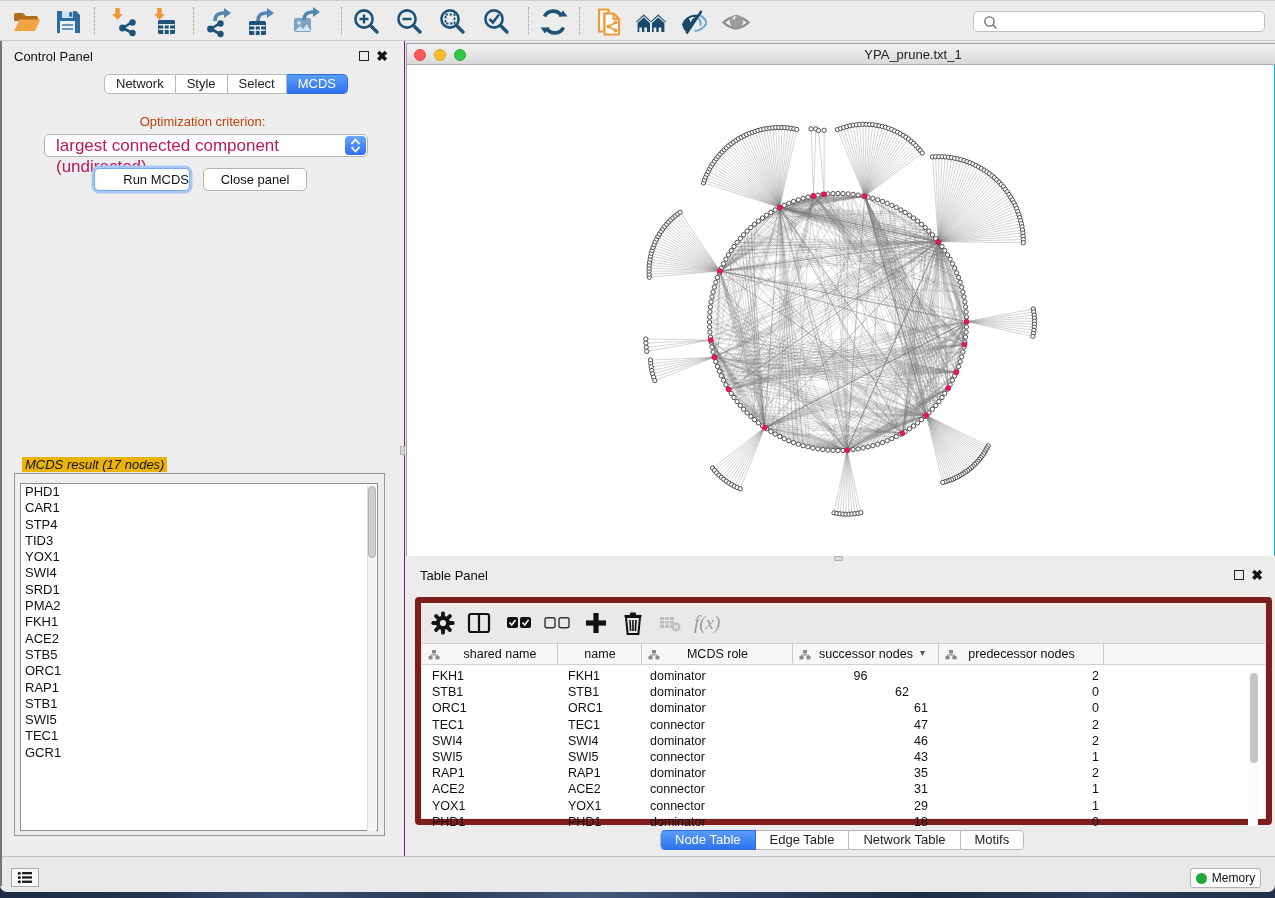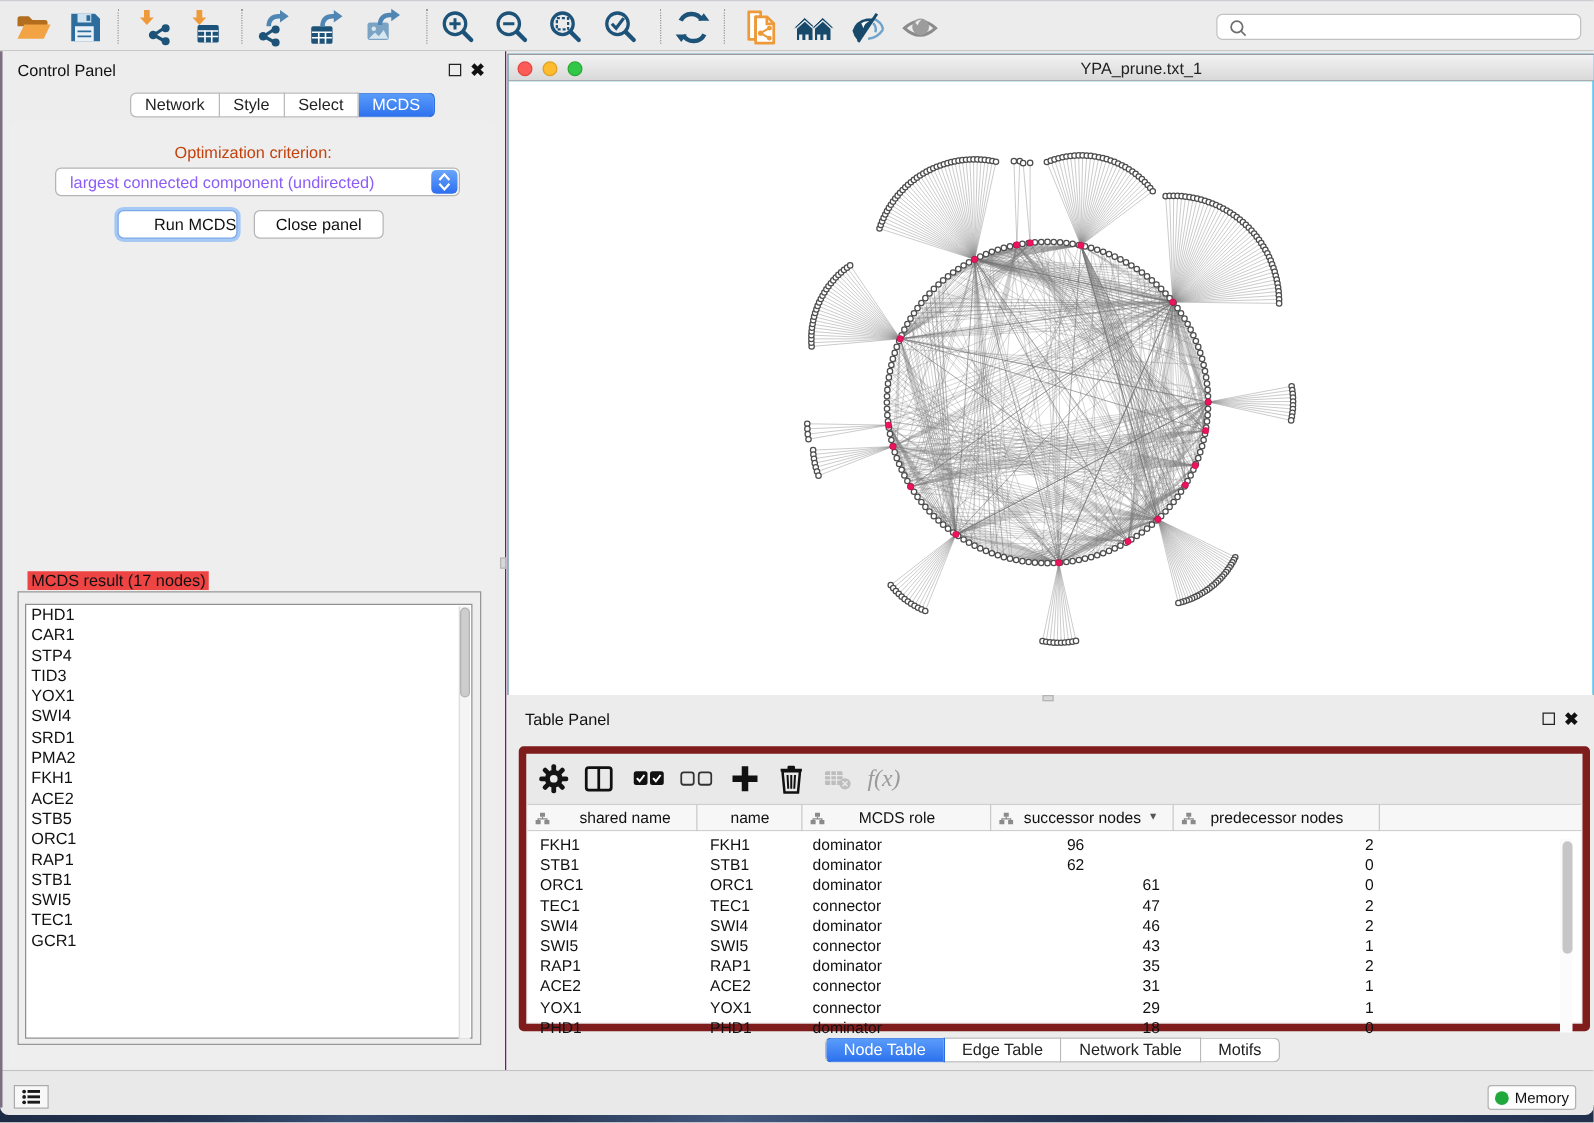--- a/index.html
+++ b/index.html
@@ -24,29 +24,29 @@
 
 
 .seg { position:absolute; display:flex; height:20px; font-size:13px; }
 .seg .s { background:#fff; border:1px solid #b9b9b9; border-left:none; padding:0 11px; line-height:18px; color:#222; }
 .seg .s:first-child { border-left:1px solid #b9b9b9; border-radius:5px 0 0 5px; }
 .seg .s:last-child { border-radius:0 5px 5px 0; }
 .seg .sel { background:linear-gradient(#5a9cfa,#2d72ee); border-color:#2d6fe0; color:#fff; }
 
 #cp-inner { left:8px; top:56px; width:389px; height:757px; background:#eeeeee; border-radius:8px 8px 0 0; }
 #optlabel { position:absolute; left:0; top:73px; width:405px; text-align:center; font-size:13px; color:#c2410c; }
-#dropdown { position:absolute; left:44px; top:93px; width:324px; height:23px; background:#fff; border:1px solid #b5b5b5; border-radius:5px; font-size:13px; line-height:21px; padding-left:11px; color:#8b5cf6; }
+#dropdown { position:absolute; left:44px; top:93px; width:324px; height:23px; background:#fff; border:1px solid #b5b5b5; border-radius:5px; font-size:17px; line-height:21px; padding-left:11px; color:#be185d; }
 #dd-btn { position:absolute; right:1px; top:1px; width:21px; height:19px; border-radius:4px; background:linear-gradient(#6aa6fb,#2d6ef0); }
 .btn { position:absolute; height:23px; background:#fff; border:1px solid #b5b5b5; border-radius:5px; font-size:13px; text-align:center; line-height:21px; color:#111; }
 #runbtn { left:94px; top:127px; width:96px; box-shadow:0 0 0 2.5px #a6c8f4; border-color:#7aa8e8;text-align:right; }
 #closebtn { left:203px; top:127px; width:104px; }
 
 
 #fieldset { position:absolute; left:14px; top:432px; width:371px; height:363px; border:1px solid #979797; }
-#legend { position:absolute; left:22px; top:416px; background:#ef4444; padding:0 3px; font-size:13px; color:#111; }
+#legend { position:absolute; left:22px; top:416px; background:#eab308; padding:0 3px; font-size:13px; color:#111;font-style:italic; }
 #mcdslist { position:absolute; left:20px; top:442px; width:358px; height:348px; background:#fff; border:1px solid #8f8f8f; font-size:13px; color:#111; }
 #mcdslist .row { height:16.3px; padding-left:4px; line-height:16.3px; }
 #mcds-sb { position:absolute; right:1px; top:1px; width:9px; height:346px; background:#f5f5f5; border-left:1px solid #ddd; }
 #mcds-th { position:absolute; right:0px; top:1px; width:8px; height:72px; background:#cdcdcd; border:1px solid #b2b2b2; border-radius:4px; }
 
 
 #netwin { left:406px; top:43px; width:869px; height:513px; border:1px solid #9c9c9c; border-right:none; background:#0ea5e9; }
 #nettitle { position:absolute; left:0; top:0; width:100%; height:21px; background:linear-gradient(#f2f2f2,#d9d9d9); border-bottom:1px solid #ababab; }
 #nettitle .t { position:absolute; left:72px; top:3px; width:100%; text-align:center; font-size:13px; color:#222; }
 .tl { position:absolute; top:5px; width:12px; height:12px; border-radius:50%; }
@@ -1631,21 +1631,21 @@
           <span style="position:absolute;left:10px">FKH1</span>
           <span style="position:absolute;left:146px">FKH1</span>
           <span style="position:absolute;left:228px">dominator</span>
           <span style="position:absolute;left:371px;width:135px;text-align:center">96</span>
           <span style="position:absolute;left:517px;width:160px;text-align:right">2</span>
         </div>
         <div class="tr" style="top:19.2px">
           <span style="position:absolute;left:10px">STB1</span>
           <span style="position:absolute;left:146px">STB1</span>
           <span style="position:absolute;left:228px">dominator</span>
-          <span style="position:absolute;left:371px;width:135px;text-align:center">62</span>
+          <span style="position:absolute;left:352px;width:135px;text-align:right">62</span>
           <span style="position:absolute;left:517px;width:160px;text-align:right">0</span>
         </div>
         <div class="tr" style="top:35.4px">
           <span style="position:absolute;left:10px">ORC1</span>
           <span style="position:absolute;left:146px">ORC1</span>
           <span style="position:absolute;left:228px">dominator</span>
           <span style="position:absolute;left:371px;width:135px;text-align:right">61</span>
           <span style="position:absolute;left:517px;width:160px;text-align:right">0</span>
         </div>
         <div class="tr" style="top:51.6px">

